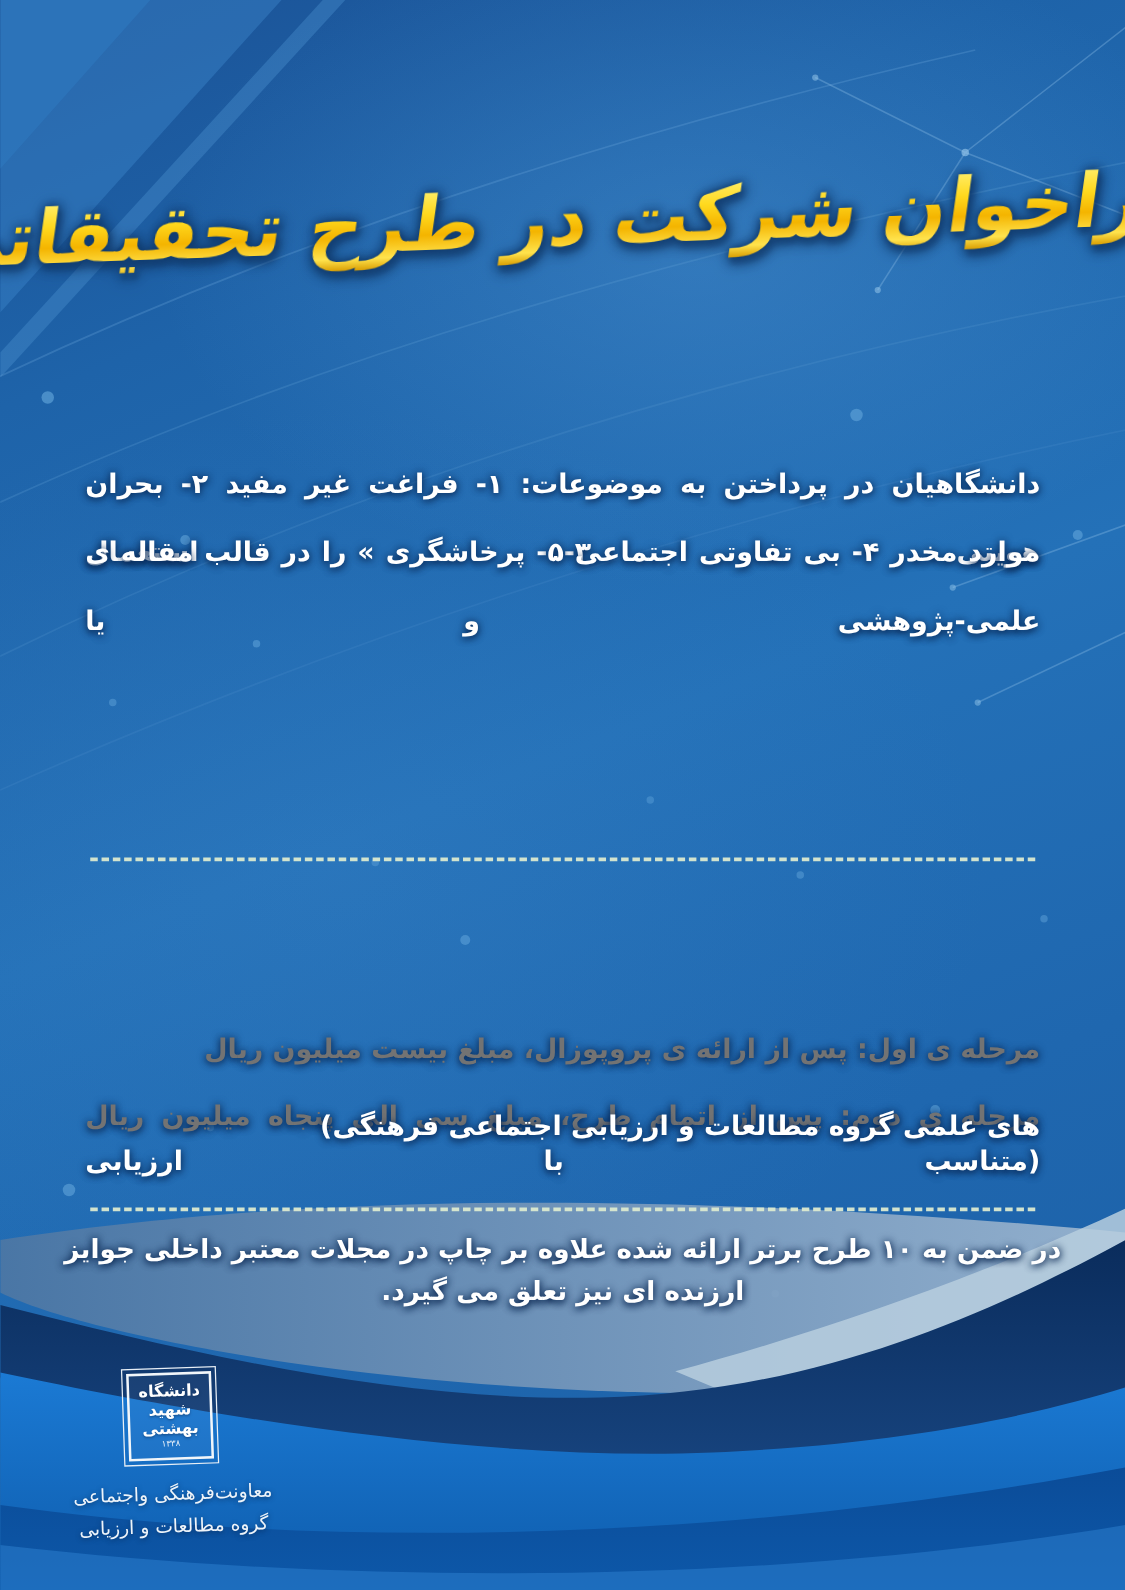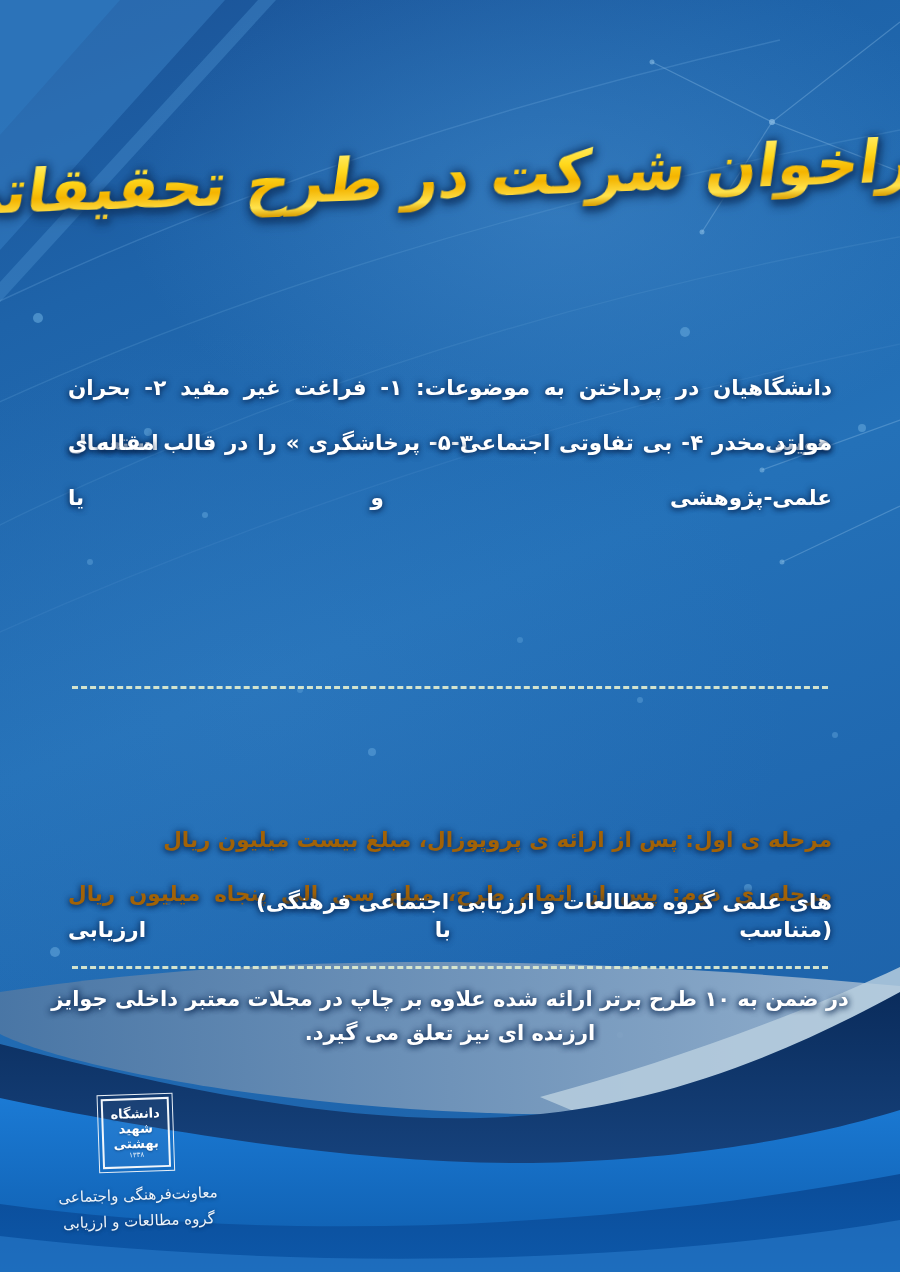--- a/index.html
+++ b/index.html
@@ -25,21 +25,21 @@
     font-size:60px; font-weight:bold; white-space:nowrap;
     transform:rotate(-2deg) skewX(-10deg);
     background:linear-gradient(180deg,#fff27a 4%, #ffd91e 38%, #f4b400 62%, #ffe34d 86%, #d89c00 100%);
     -webkit-background-clip:text; background-clip:text; color:transparent;
     filter:drop-shadow(0 0 3px rgba(16,60,112,.95)) drop-shadow(0 0 5px rgba(16,60,112,.85)) drop-shadow(3px 5px 2px rgba(12,45,90,.55));
     letter-spacing:-1px;
   }
 
   
   .txt{ color:#fff; font-weight:bold; text-shadow:0 0 7px rgba(11,45,92,.95), 0 2px 5px rgba(11,45,92,.8); }
-  .gold{ color:#a16207; }
+  .gold{ color:#737373; }
   .col{ position:absolute; right:68px; left:68px; z-index:3; }
   .line{ font-size:21.5px; line-height:55px; height:55px; text-align:justify; text-align-last:justify; }
   .line.end{ text-align-last:right; }
   .sline{ font-size:21.5px; line-height:57px; height:57px; text-align:justify; text-align-last:justify; }
   .sline.end{ text-align-last:right; }
   .stage{ position:absolute; right:68px; left:68px; font-size:21.5px; line-height:36px; z-index:3; }
   .stage.justify{ text-align:justify; text-align-last:justify; }
   .dashes{ position:absolute; left:72px; right:72px; border-top:3px dashed #dcead0; opacity:.95; z-index:3; }
   .footer-note{
     position:absolute; left:40px; right:40px; top:982px; z-index:3;

